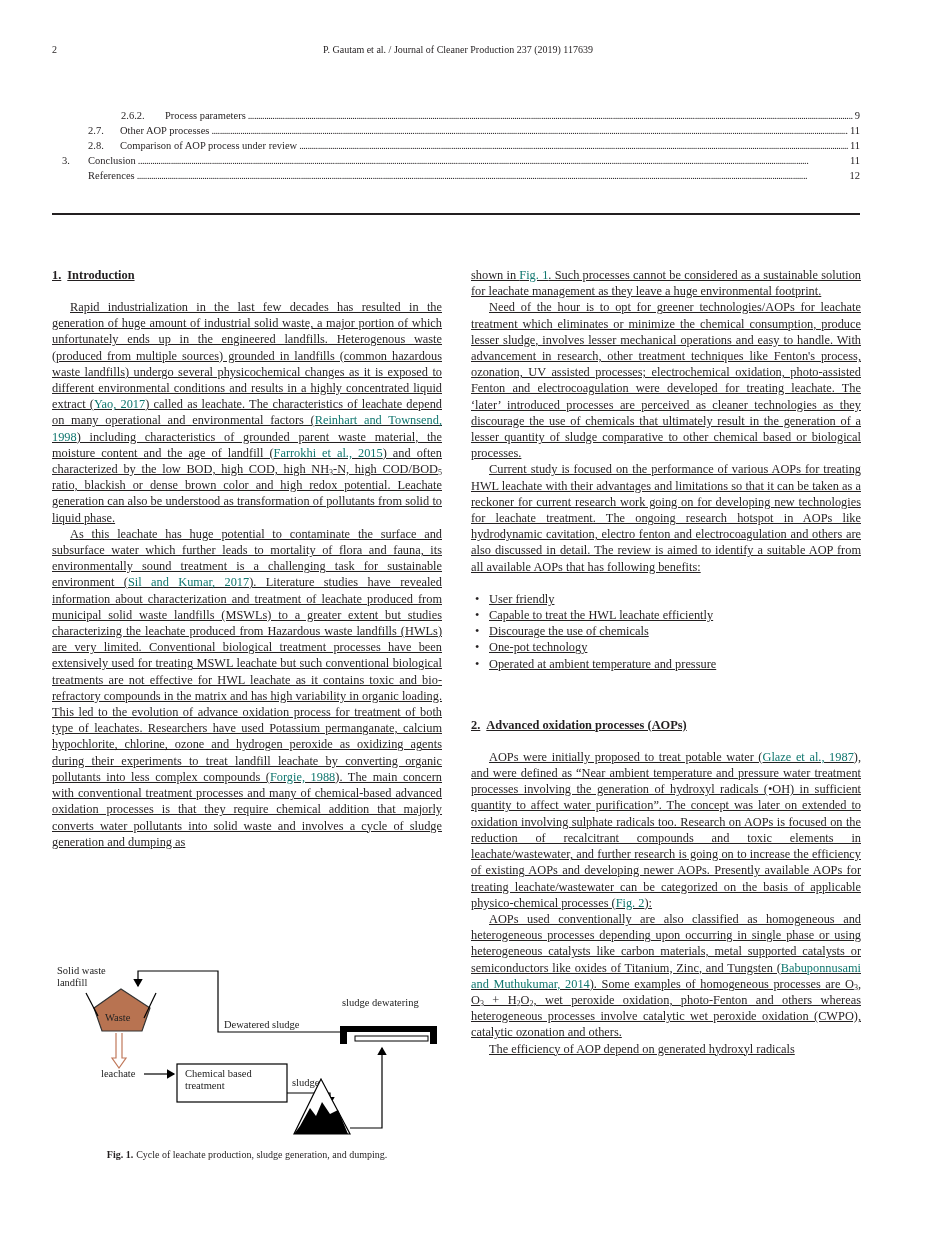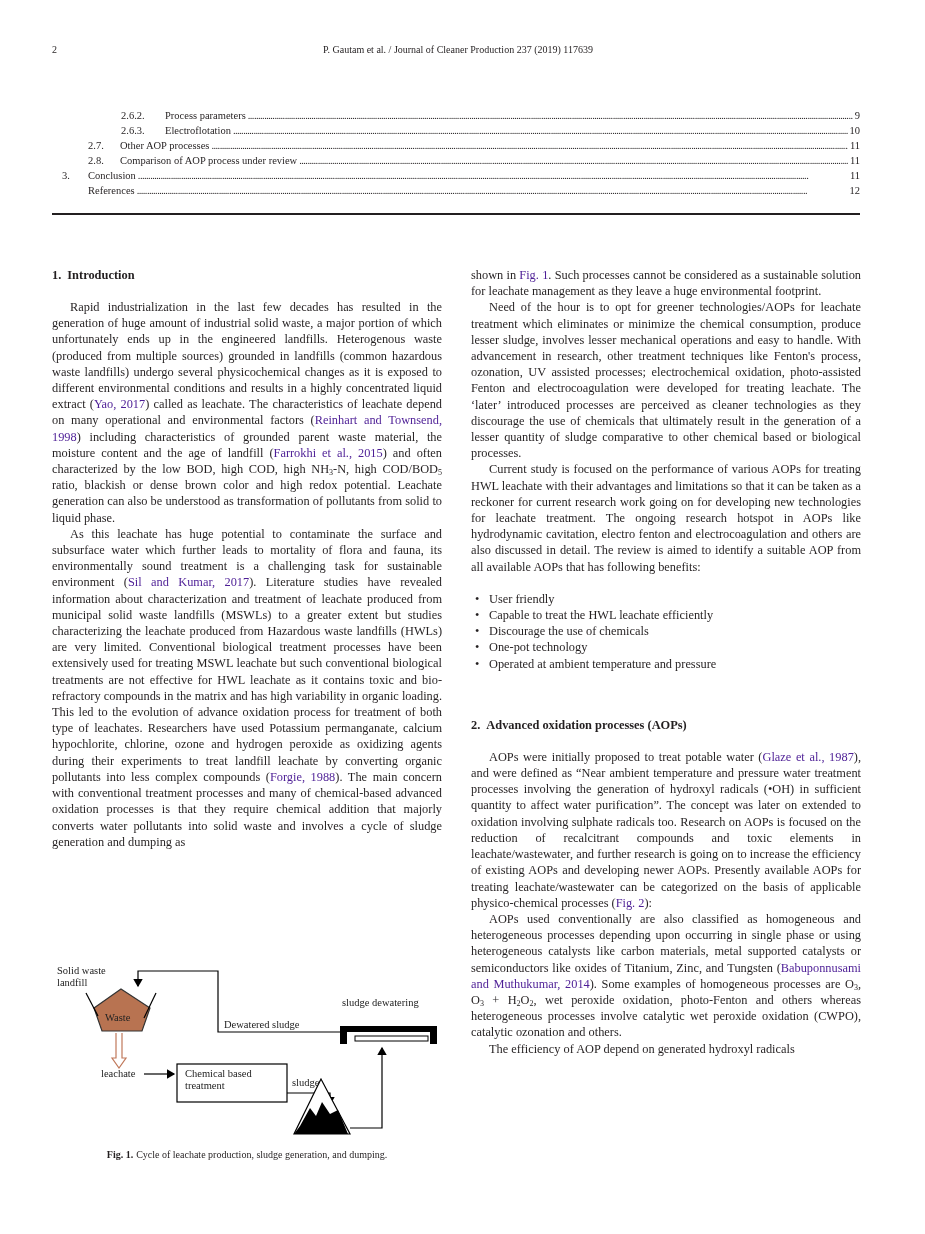--- a/index.html
+++ b/index.html
@@ -14,28 +14,28 @@
   .toc-title { display:inline-block; }
   .toc-dots { flex:1; overflow:hidden; margin:0 2px; }
   .toc-dots::after { content:". . . . . . . . . . . . . . . . . . . . . . . . . . . . . . . . . . . . . . . . . . . . . . . . . . . . . . . . . . . . . . . . . . . . . . . . . . . . . . . . . . . . . . . . . . . . . . . . . . . . . . . . . . . . . . . . . . . . . . . . . . . . . . . . . . . . . . . . . . . . . . . . . . . . . . . . . . . . . . . . . . . . . . . . . . . . . . . . . . . . . . . . . . . . . . . . . . . . . . . . . . . . . . . . . . . . . . . . . . . . . . . . . . . . . . . . . . . . . . . . . . . . . . . . . . . . . . . . . . . . . . . . . . . . . . . . . . . . . . . . . . . . . . . . . . . . . . . . . . . . . . . . . . . . . . . . . . . . . . . . . . . . . . ."; letter-spacing:-1.6px; }
   .toc-page { display:inline-block; }
   .lvl3 .toc-num { margin-left:69px; width:44px; }
   .lvl2 .toc-num { margin-left:36px; width:32px; }
   .lvl1 .toc-num { margin-left:10px; width:26px; }
   .lvl1b .toc-num { margin-left:36px; width:0; }
   .rule { position:absolute; top:213px; left:52px; width:808px; height:2px; background:#231f20; }
 
-  .col { position:absolute; width:390px; font-size:12.35px; line-height:16.2px; text-align:justify; }
+  .col { position:absolute; width:390px; font-size:12.35px; line-height:16.2px; text-align:justify;text-decoration:underline; }
   .col-left { left:52px; top:267px; }
   .col-right { left:471px; top:267px; }
   .col p { margin:0; text-indent:18px; hyphens:manual; }
   .col p.noindent { text-indent:0; }
   h2.sec { font-size:12.4px; font-weight:bold; margin:0; line-height:16px; text-align:left; }
   h2.sec span.n { margin-right:6px; }
-  a.cite { color:#4c1d95; text-decoration:none; }
+  a.cite { color:#0f766e; text-decoration:none; }
   ul.benefits { margin:0; padding:0 0 0 18px; list-style:none; }
   ul.benefits li { position:relative; text-align:left; }
   ul.benefits li::before { content:"•"; position:absolute; left:-14px; }
   sub { font-size:8px; line-height:0; vertical-align:-2px; }
 
   .figure { position:absolute; left:52px; top:956px; width:390px; height:220px; }
   .figure svg { position:absolute; left:0; top:0; }
   .fig-caption { position:absolute; left:0; width:390px; top:193px; text-align:center; font-size:10px; }
   .fig-caption b { margin-right:3px;text-align:center; }
   .svg-text { font-family:"Liberation Serif", serif; font-size:10.5px; fill:#222; }
@@ -47,26 +47,20 @@
   <span class="pg">2</span>
   <span class="jr">P. Gautam et al. / Journal of Cleaner Production 237 (2019) 117639</span>
 </div>
 
 <div class="toc">
   <div class="toc-row lvl3">
     <span class="toc-num">2.6.2.</span>
     <span class="toc-title">Process parameters</span>
     <span class="toc-dots"></span>
     <span class="toc-page">9</span>
-  </div>
-  <div class="toc-row lvl3">
-    <span class="toc-num">2.6.3.</span>
-    <span class="toc-title">Electroflotation</span>
-    <span class="toc-dots"></span>
-    <span class="toc-page">10</span>
   </div>
   <div class="toc-row lvl2">
     <span class="toc-num">2.7.</span>
     <span class="toc-title">Other AOP processes</span>
     <span class="toc-dots"></span>
     <span class="toc-page">11</span>
   </div>
   <div class="toc-row lvl2">
     <span class="toc-num">2.8.</span>
     <span class="toc-title">Comparison of AOP process under review</span>

